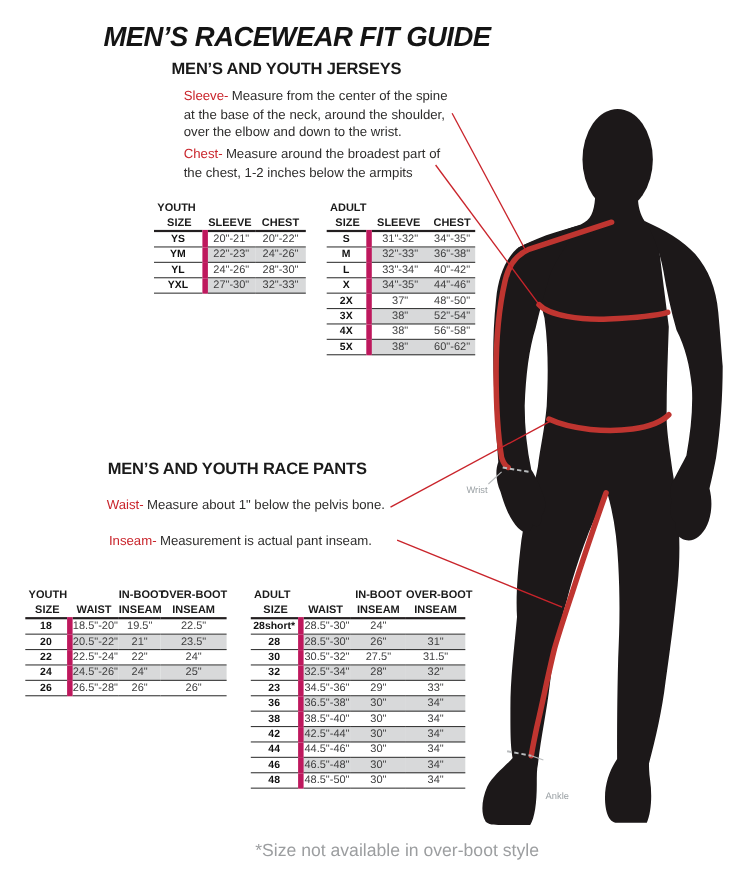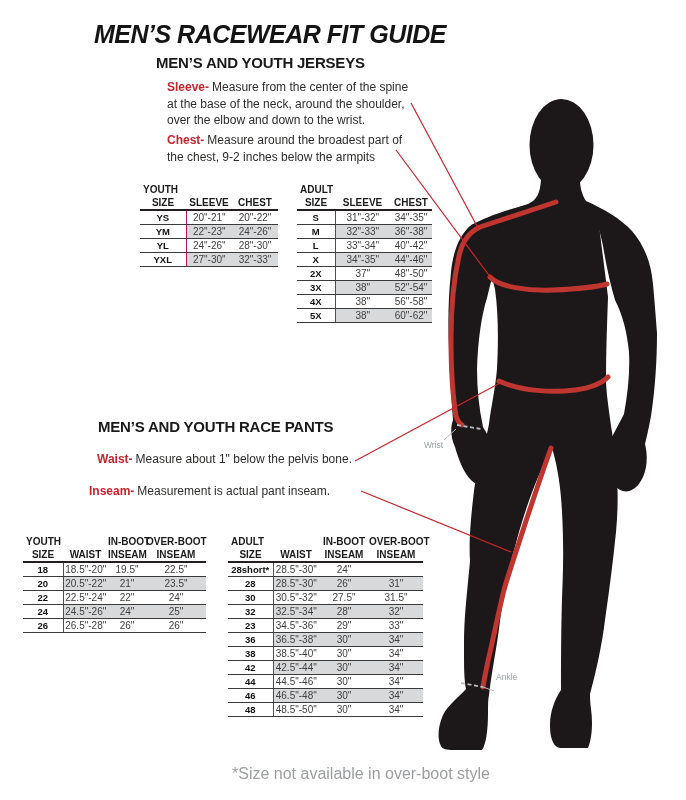--- a/index.html
+++ b/index.html
@@ -4,31 +4,31 @@
 <style>
   html,body{margin:0;padding:0;background:#fff;}
   #page{position:relative;width:686px;height:800px;background:#ffffff;overflow:hidden;
         font-family:"Liberation Sans",sans-serif;color:#231f20;}
   .abs{position:absolute;}
   
   #title{left:94px;top:20px;font-size:25px;font-weight:800;font-style:italic;color:#141414;letter-spacing:-0.5px;white-space:nowrap;}
   .section-head{font-size:15px;font-weight:800;color:#1a1a1a;letter-spacing:-0.2px;white-space:nowrap;}
   
   .note{margin:0;font-size:12px;line-height:16.5px;color:#2e2d2c;}
-  .note .lbl{font-weight:700;color:#c9242b;margin-right:3px;}
+  .note .lbl{font-weight:400;color:#c9242b;margin-right:3px;}
   .nowrap{white-space:nowrap;}
   
   .fit{border-collapse:collapse;table-layout:fixed;}
   .fit th,.fit td{padding:0;font-size:10px;height:13px;line-height:13px;text-align:center;
                   white-space:nowrap;overflow:visible;}
   .fit tr.grp th{font-weight:800;color:#1a1a1a;border:none;text-align:center;}
   .fit tr.grp th:first-child{text-align:left;padding-left:3px;}
   .fit tr.hdr th{font-weight:800;color:#1a1a1a;border-bottom:2px solid #231f20;}
   .fit td{border-bottom:1px solid #3a3a3a;color:#404041;}
-  .fit td.sz{font-weight:800;color:#111;border-right:1px solid #be185d;font-size:9.5px;}
+  .fit td.sz{font-weight:800;color:#111;border-right:5px solid #be185d;font-size:9.5px;}
   .fit tbody tr:nth-child(even) td:not(.sz){background:#d8d9da;}
   
   .t-jy{width:135px;} .t-jy tr.grp th:nth-child(1){width:43px;} .t-jy tr.grp th:nth-child(2){width:46px;} .t-jy tr.grp th:nth-child(3){width:46px;}
   .t-ja{width:132px;} .t-ja tr.grp th:nth-child(1){width:35px;} .t-ja tr.grp th:nth-child(2){width:55px;} .t-ja tr.grp th:nth-child(3){width:42px;}
   .t-py{width:180px;} .t-py tr.grp th:nth-child(1){width:37px;} .t-py tr.grp th:nth-child(2){width:45px;} .t-py tr.grp th:nth-child(3){width:38px;} .t-py tr.grp th:nth-child(4){width:60px;}
   .t-pa{width:192px;} .t-pa tr.grp th:nth-child(1){width:42px;} .t-pa tr.grp th:nth-child(2){width:46px;} .t-pa tr.grp th:nth-child(3){width:50px;} .t-pa tr.grp th:nth-child(4){width:54px;}
   #footnote{left:232px;top:765px;font-size:16px;color:#9c9ea0;white-space:nowrap;}
   .fig-label{font-size:8.5px;color:#9aa0a4;white-space:nowrap;}
   #fig-svg{left:0;top:0;pointer-events:none;}
 </style>
@@ -96,21 +96,21 @@
   </svg>
 
   <div id="title" class="abs">MEN’S RACEWEAR FIT GUIDE</div>
 
   <div class="abs section-head" style="left:156px;top:54px;">MEN’S AND YOUTH JERSEYS</div>
 
   <p class="abs note" style="left:167px;top:79px;width:252px;">
     <span class="lbl">Sleeve-</span><span>Measure from the center of the spine at the base of the neck, around the shoulder, over the elbow and down to the wrist.</span>
   </p>
   <p class="abs note" style="left:167px;top:132px;width:244px;">
-    <span class="lbl">Chest-</span><span>Measure around the broadest part of the chest, 9-2 inches below the armpits</span>
+    <span class="lbl">Chest-</span><span>Measure around the broadest part of the chest, 1-2 inches below the armpits</span>
   </p>
 
   <div class="abs" style="left:140px;top:183px;">
       <table class="fit t-jy">
         <thead>
           <tr class="grp">
             <th>YOUTH</th>
             <th></th>
             <th></th>
           </tr>
@@ -201,21 +201,21 @@
           </tr>
         </tbody>
       </table>
     </div>
 
   <div class="abs section-head" style="left:98px;top:418px;">MEN’S AND YOUTH RACE PANTS</div>
 
   <p class="abs note nowrap" style="left:97px;top:451px;">
     <span class="lbl">Waist-</span><span>Measure about 1" below the pelvis bone.</span>
   </p>
-  <p class="abs note nowrap" style="left:89px;top:483px;">
+  <p class="abs note nowrap" style="left:99px;top:483px;">
     <span class="lbl">Inseam-</span><span>Measurement is actual pant inseam.</span>
   </p>
 
   <div class="abs" style="left:23px;top:535px;">
       <table class="fit t-py">
         <thead>
           <tr class="grp">
             <th>YOUTH</th>
             <th></th>
             <th>IN-BOOT</th>
@@ -345,15 +345,15 @@
             <td>30"</td>
             <td>34"</td>
           </tr>
         </tbody>
       </table>
     </div>
 
   <div id="footnote" class="abs">*Size not available in over-boot style</div>
 
   <div class="abs fig-label" style="left:424px;top:440px;">Wrist</div>
-  <div class="abs fig-label" style="left:496px;top:672px;">Ankle</div>
+  <div class="abs fig-label" style="left:496px;top:718px;">Ankle</div>
 
 </div>
 
 </body></html>

